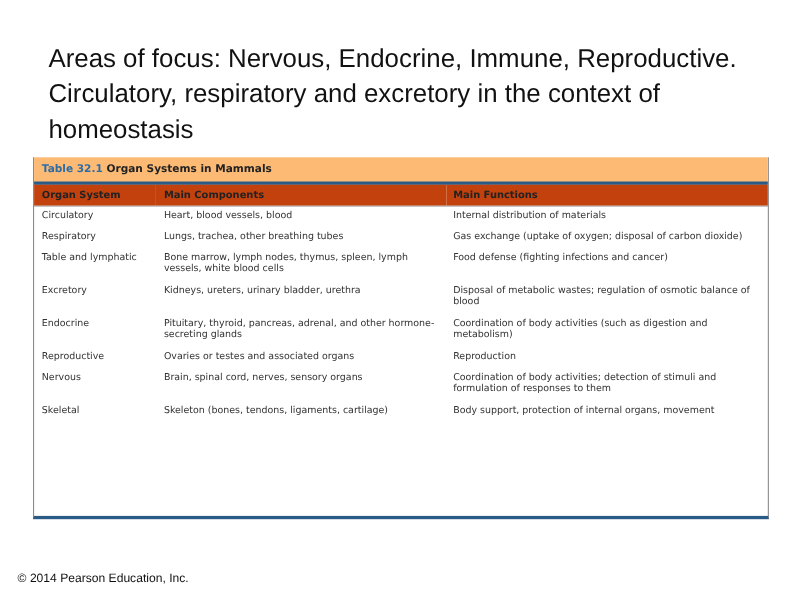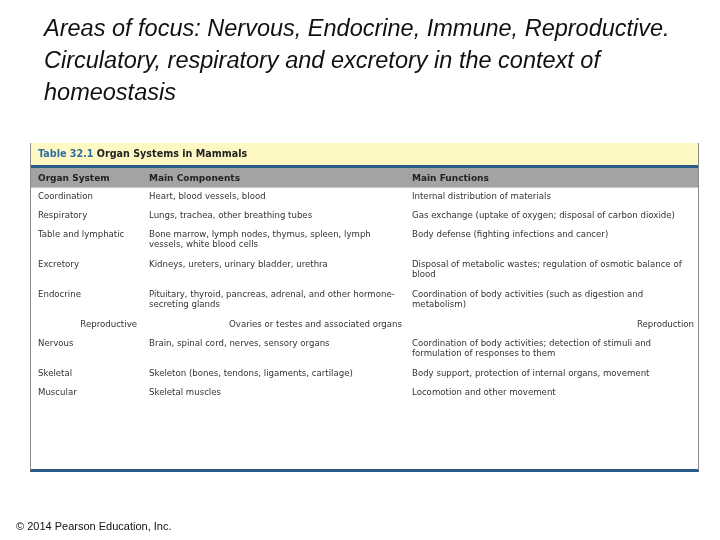--- a/index.html
+++ b/index.html
@@ -1,40 +1,39 @@
 <!DOCTYPE html>
 <html><head>
   <meta charset="utf-8">
   <style>
     html, body { margin: 0; padding: 0; }
     body {
       width: 720px; height: 540px; background: #ffffff; position: relative; overflow: hidden;
       font-family: "Liberation Sans", sans-serif; color: #000;
     }
     .slide-title {
-      position: absolute; left: 44px; top: 12px; width: 640px;
+      position: absolute; left: 44px; top: 37px; width: 640px;
       font-size: 23.5px; line-height: 32px; color: #111;
       font-family: "Liberation Sans", sans-serif;
-      font-style: italic;
     }
     .table-frame {
       position: absolute; left: 30px; top: 143px; width: 667px; height: 326px;
       border-left: 1px solid #8a8a8a; border-right: 1px solid #8a8a8a;
       border-bottom: 3px solid #2a5a86;
       background: #fff;
       font-family: "DejaVu Sans", sans-serif;
     }
     .table-caption {
-      height: 22px; background: #fef9c3; border-bottom: 3px solid #2a5a86;
+      height: 22px; background: #fdba74; border-bottom: 3px solid #2a5a86;
       padding-left: 7px; font-size: 9.6px; font-weight: bold; line-height: 22px; color: #222;
     }
     .table-caption .num { color: #2e6ca4; }
     table { border-collapse: collapse; width: 100%; font-size: 8.6px; color: #333; }
     thead th {
-      background: #a3a3a3; text-align: left; font-weight: bold; color: #222;
+      background: #c2410c; text-align: left; font-weight: bold; color: #222;
       padding: 3px 0 3px 7px; height: 13px; border-bottom: 1px solid #c8c8c8; font-size: 9px;
     }
     td { vertical-align: top; padding: 3px 4px 3px 7px; line-height: 10.5px; }
     col.c1 { width: 110px; } col.c2 { width: 265px; } col.c3 { width: auto; }
     td.c2, th.c2 { padding-left: 8px; }
     td.c3, th.c3 { padding-left: 6px; }
     .footer-copyright {
       position: absolute; left: 16px; top: 520px; font-size: 11px; color: #111;
       font-family: "Liberation Sans", sans-serif;
     }
@@ -57,61 +56,56 @@
       </colgroup>
     <thead>
       <tr>
         <th class="c1">Organ System</th>
         <th class="c2">Main Components</th>
         <th class="c3">Main Functions</th>
       </tr>
     </thead>
     <tbody id="table-body">
         <tr style="height: 19px;">
-          <td class="c1">Coordination</td>
+          <td class="c1">Circulatory</td>
           <td class="c2">Heart, blood vessels, blood</td>
           <td class="c3">Internal distribution of materials</td>
         </tr>
         <tr style="height: 19px;">
           <td class="c1">Respiratory</td>
           <td class="c2">Lungs, trachea, other breathing tubes</td>
           <td class="c3">Gas exchange (uptake of oxygen; disposal of carbon dioxide)</td>
         </tr>
         <tr style="height: 30px;">
           <td class="c1">Table and lymphatic</td>
           <td class="c2">Bone marrow, lymph nodes, thymus, spleen, lymph vessels, white blood cells</td>
-          <td class="c3">Body defense (fighting infections and cancer)</td>
+          <td class="c3">Food defense (fighting infections and cancer)</td>
         </tr>
         <tr style="height: 30px;">
           <td class="c1">Excretory</td>
           <td class="c2">Kidneys, ureters, urinary bladder, urethra</td>
           <td class="c3">Disposal of metabolic wastes; regulation of osmotic balance of blood</td>
         </tr>
         <tr style="height: 30px; margin-left: 16px;">
           <td class="c1">Endocrine</td>
           <td class="c2">Pituitary, thyroid, pancreas, adrenal, and other hormone-secreting glands</td>
           <td class="c3">Coordination of body activities (such as digestion and metabolism)</td>
         </tr>
-        <tr style="height: 19px; text-align: right;">
+        <tr style="height: 19px;">
           <td class="c1">Reproductive</td>
           <td class="c2">Ovaries or testes and associated organs</td>
           <td class="c3">Reproduction</td>
         </tr>
         <tr style="height: 30px;">
           <td class="c1">Nervous</td>
           <td class="c2">Brain, spinal cord, nerves, sensory organs</td>
           <td class="c3">Coordination of body activities; detection of stimuli and formulation of responses to them</td>
         </tr>
         <tr style="height: 19px; margin-left: 23px;">
           <td class="c1">Skeletal</td>
           <td class="c2">Skeleton (bones, tendons, ligaments, cartilage)</td>
           <td class="c3">Body support, protection of internal organs, movement</td>
         </tr>
-        <tr style="height: 19px;">
-          <td class="c1">Muscular</td>
-          <td class="c2">Skeletal muscles</td>
-          <td class="c3">Locomotion and other movement</td>
-        </tr>
       </tbody>
   </table>
 </div>
 
 <div class="footer-copyright">© 2014 Pearson Education, Inc.</div>
 
 </body></html>

